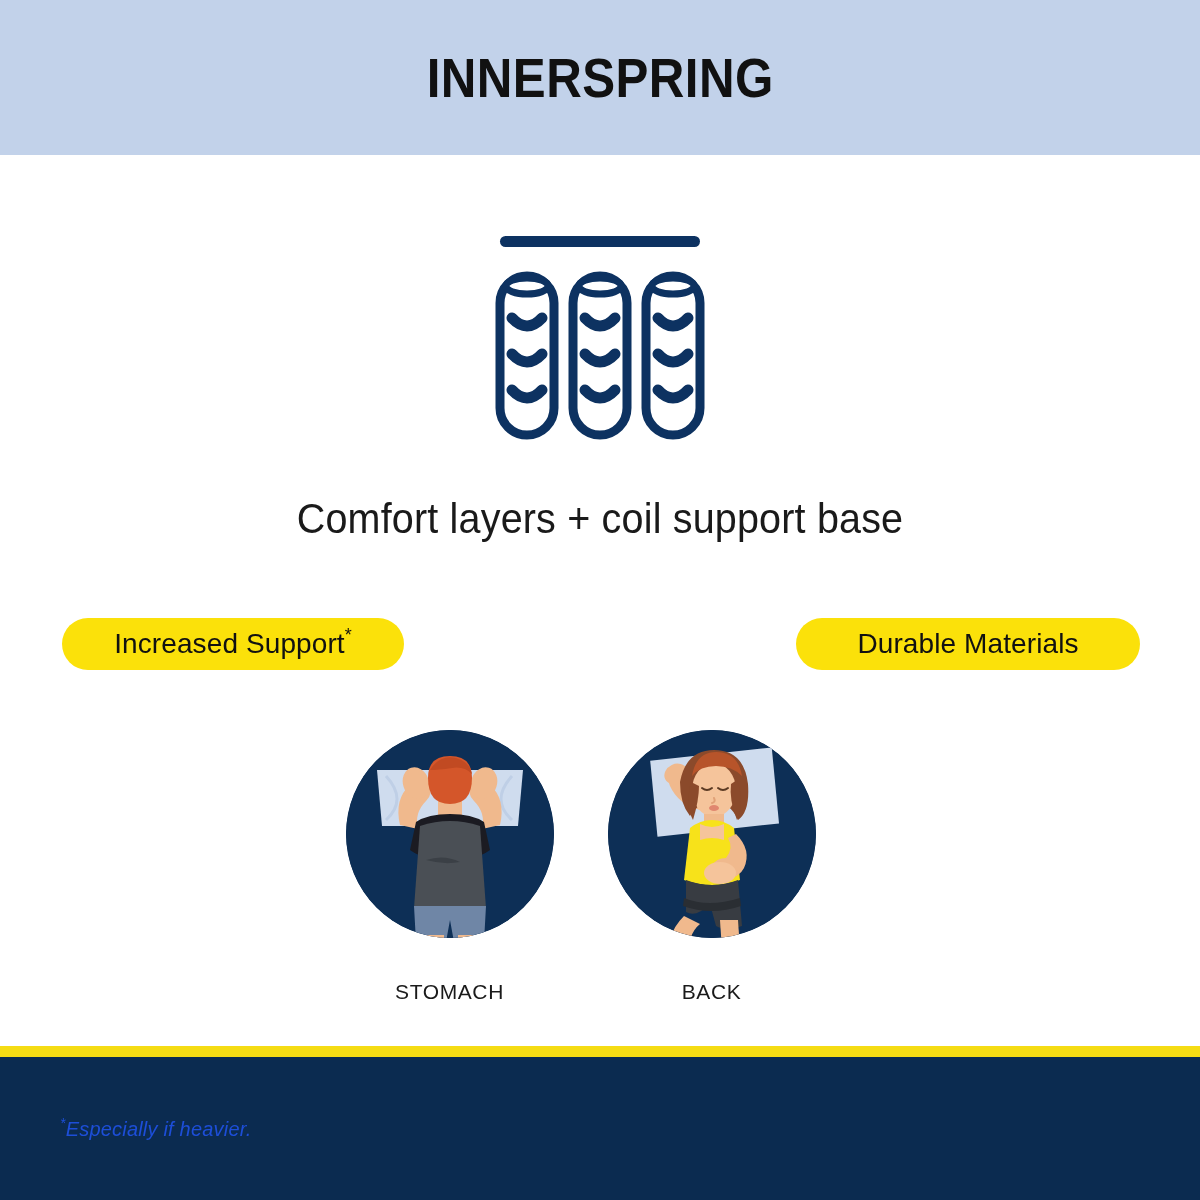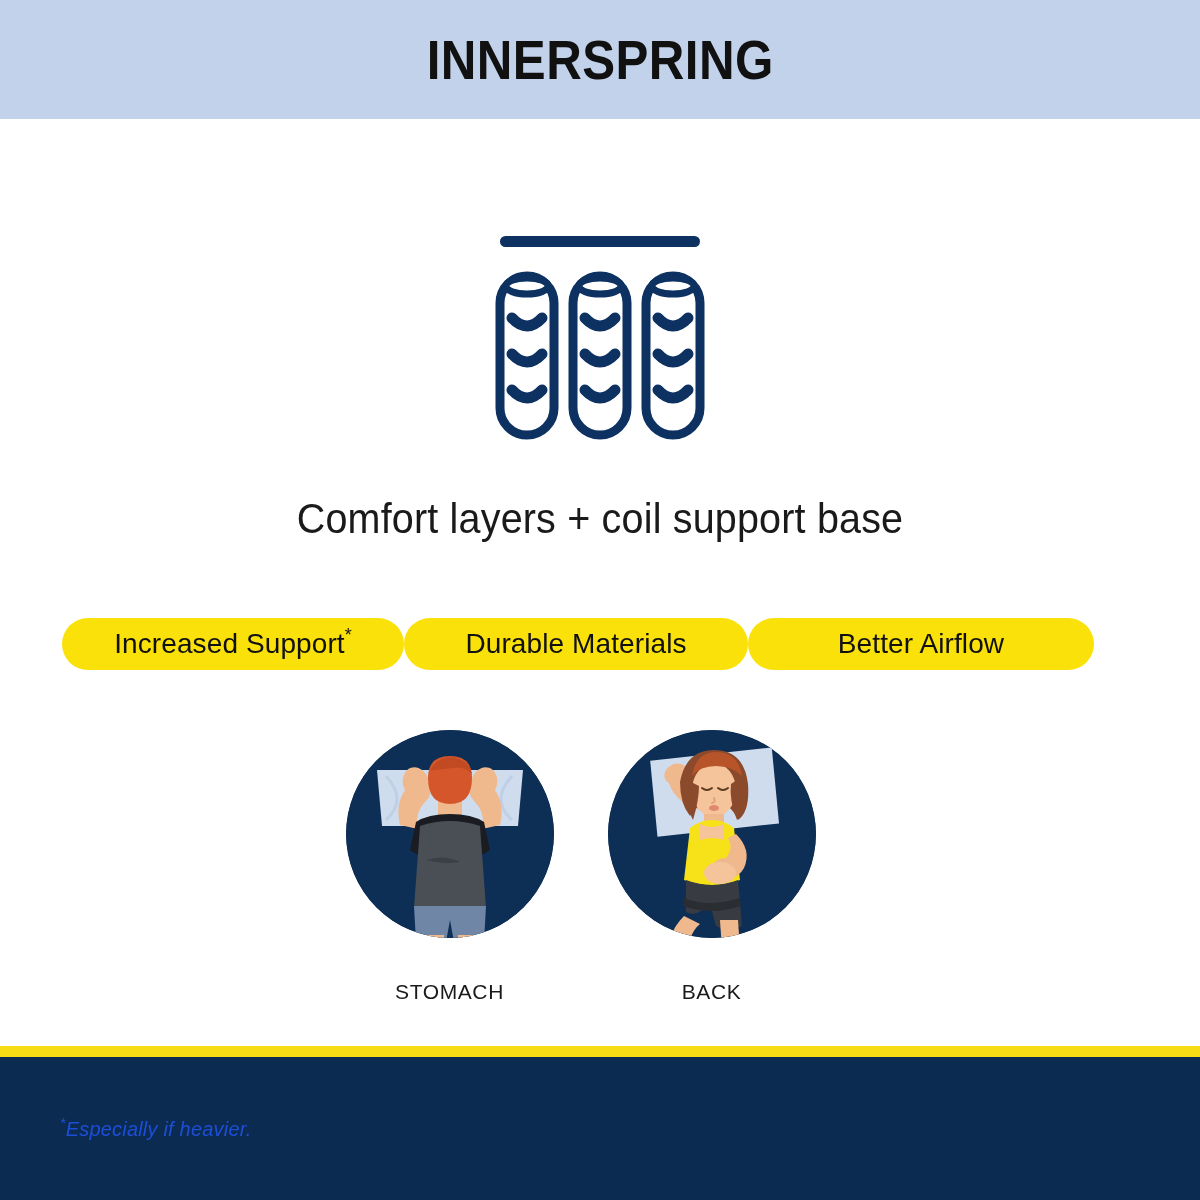--- a/index.html
+++ b/index.html
@@ -21,21 +21,21 @@
     background: #ffffff;
     overflow: hidden;
   }
 
   
   .header {
     position: absolute;
     left: 0;
     top: 0;
     width: 1200px;
-    height: 119px;
+    height: 155px;
     background: #c2d2ea;
     display: flex;
     align-items: center;
     justify-content: center;
   }
   .header-title {
     font-family: "Liberation Sans Narrow", "Liberation Sans", sans-serif;
     font-weight: bold;
     font-size: 56px;
     letter-spacing: 0.5px;
@@ -71,20 +71,21 @@
 
   
   .pill-row {
     position: absolute;
     left: 62px;
     top: 618px;
     width: 1078px;
     height: 52px;
     display: flex;
     align-items: center;
+    justify-content: space-between;
   }
   .pill {
     height: 52px;
     border-radius: 26px;
     background: #fbe10a;
     display: flex;
     align-items: center;
     justify-content: center;
     box-sizing: border-box;
     padding: 0 30px;
@@ -224,23 +225,20 @@
 
   <div class="tagline">Comfort layers + coil support base</div>
 
   <div class="pill-row">
     <div class="pill pill-1">
       <span class="pill-label"><span>Increased Support</span><span class="pill-star">*</span></span>
     </div>
     <div class="pill pill-2">
       <span class="pill-label">Durable Materials</span>
     </div>
-    <div class="pill pill-3">
-      <span class="pill-label">Better Airflow</span>
-    </div>
   </div>
 
   <div class="positions">
 
     <div class="position">
       <div class="position-circle">
         <svg viewBox="0 0 208 208" width="208" height="208" xmlns="http://www.w3.org/2000/svg">
           <circle cx="104" cy="104" r="104" fill="#0d2f56"></circle>
 
           <g>

